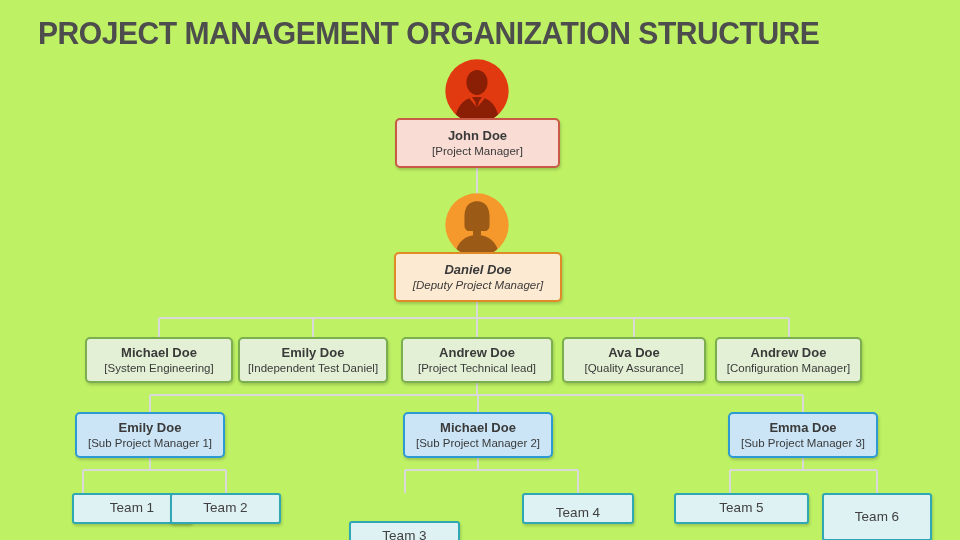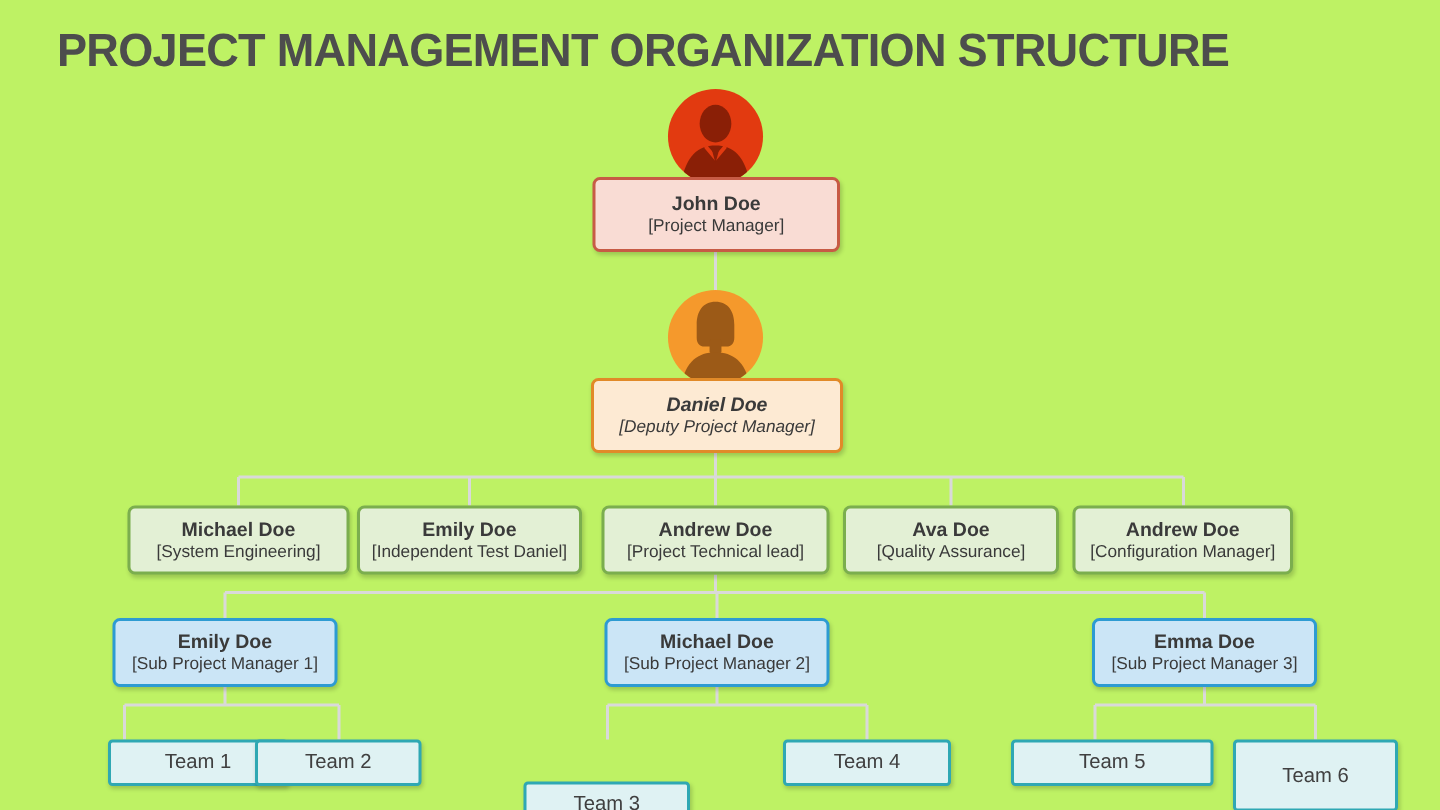--- a/index.html
+++ b/index.html
@@ -121,21 +121,21 @@
 
   <div class="node team" style="left:27px;top:493px;width:120px;height:31px;margin-left:45px;">
     <div class="name">Team 1</div>
   </div>
   <div class="node team" style="left:170px;top:493px;width:111px;height:31px;">
     <div class="name">Team 2</div>
   </div>
   <div class="node team" style="left:349px;top:493px;width:111px;height:31px;margin-top:28px;">
     <div class="name">Team 3</div>
   </div>
-  <div class="node team" style="left:522px;top:493px;width:112px;height:31px;">
+  <div class="node team" style="left:522px;top:493px;width:112px;height:31px;justify-content:flex-end;">
     <div class="name">Team 4</div>
   </div>
   <div class="node team" style="left:674px;top:493px;width:135px;height:31px;">
     <div class="name">Team 5</div>
   </div>
   <div class="node team" style="left:822px;top:493px;width:110px;height:48px;">
     <div class="name">Team 6</div>
   </div>
 
 </div>

